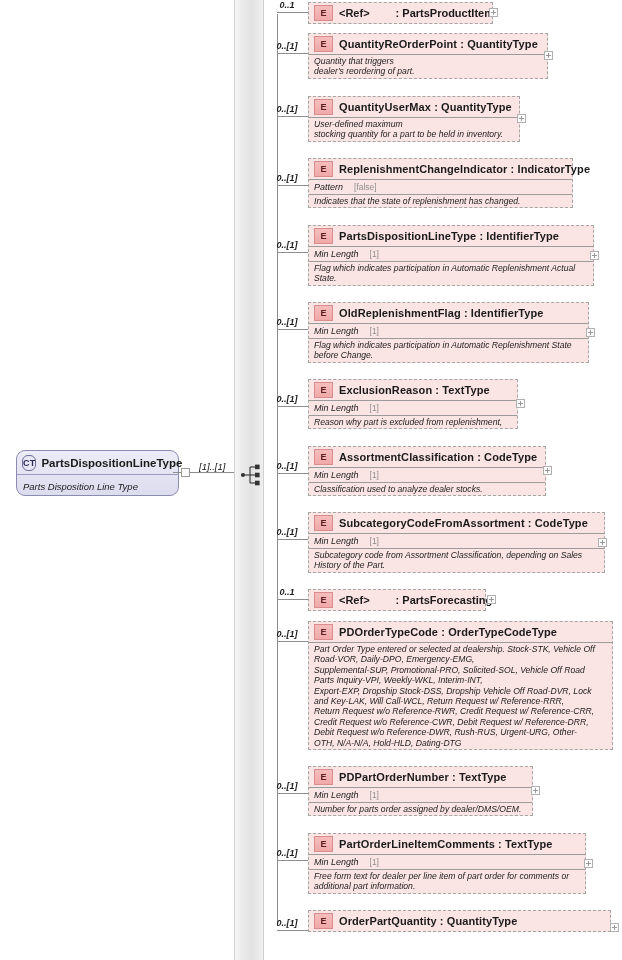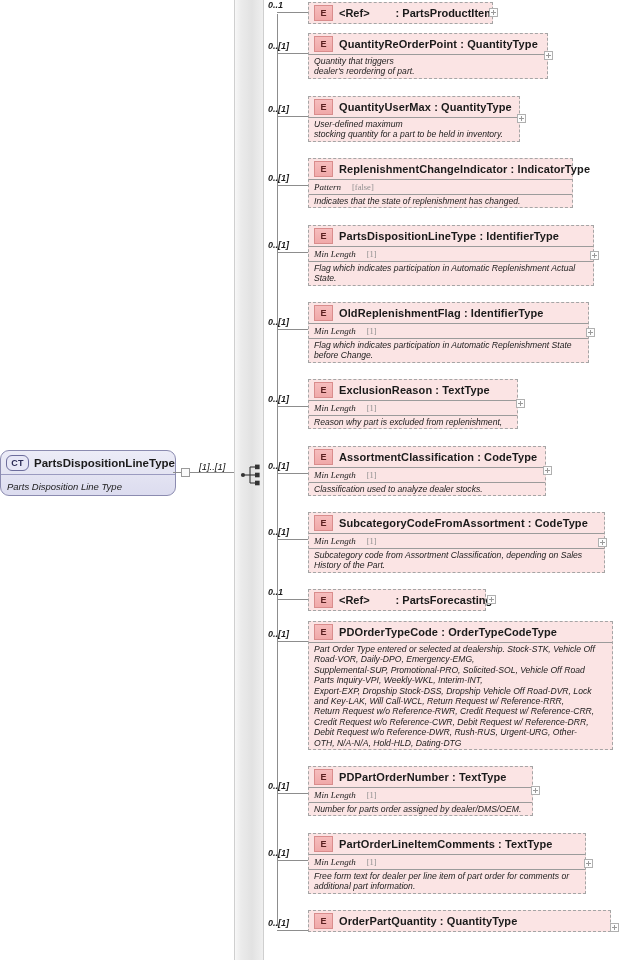--- a/index.html
+++ b/index.html
@@ -4,21 +4,21 @@
 <style>
   html,body{margin:0;padding:0;background:#ffffff;}
   body{
     width:622px;height:960px;position:relative;overflow:hidden;
     font-family:"Liberation Sans","DejaVu Sans",sans-serif;
     -webkit-font-smoothing:antialiased;
   }
 
   
   #ct-box{
-    position:absolute;left:0;top:450px;width:176px;height:46px;
+    position:absolute;left:16px;top:450px;width:163px;height:46px;
     border:1px solid #8b8bb0;border-radius:9px;
     background:linear-gradient(to bottom,#ececf7 0%,#e3e3f2 55%,#dcdcef 100%);
     box-sizing:border-box;
   }
   #ct-box .ct-top{
     height:23px;display:flex;align-items:center;padding-left:5px;
     border-bottom:1px solid #9a9ac0;
   }
   .ct-badge{
     width:21px;height:14px;border:1px solid #6d6d9c;border-radius:6px;
@@ -68,39 +68,39 @@
   .ebadge{
     width:17px;height:14px;border:1px solid #d98c8c;
     background:linear-gradient(to bottom,#f6bdbd,#f0a9a9);
     color:#5a2020;font-size:9px;font-weight:bold;
     display:flex;align-items:center;justify-content:center;margin-right:6px;
     flex:0 0 auto;
   }
   .ename{font-size:11px;font-weight:bold;color:#1a1a1a;white-space:nowrap;letter-spacing:.1px;}
   .facet{
     height:15px;border-top:1px solid #9b9b9b;display:flex;align-items:center;
-    padding-left:5px;box-sizing:border-box;font-family:Liberation Serif, serif;
+    padding-left:5px;box-sizing:border-box;
   }
   .facet .fname{font-size:9px;font-style:italic;color:#1c1c1c;}
   .facet .fval{font-size:8.5px;color:#8f8f8f;margin-left:11px;}
   .doc{
     border-top:1px solid #9b9b9b;padding:1px 4px 1px 5px;box-sizing:border-box;
     font-size:8.6px;font-style:italic;color:#1c1c1c;line-height:10.4px;
     white-space:pre-line;
   }
 
   
   .card.ref .hd{height:20px;}
   .refname{font-size:11px;font-weight:bold;color:#1a1a1a;white-space:nowrap;}
   .refgap{display:inline-block;width:26px;}
 
   
   .card-lbl{
     position:absolute;font-size:9px;font-style:italic;font-weight:bold;
-    color:#1a1a1a;white-space:nowrap;text-align:left;
+    color:#1a1a1a;white-space:nowrap;text-align:center;
   }
   
   .stub{position:absolute;height:1px;background:#8d8d8d;}
 
   
   .plus{
     position:absolute;width:9px;height:9px;border:1px solid #b0b0b0;
     background:#fdfdfd;box-sizing:border-box;
   }
   .plus:before,.plus:after{content:"";position:absolute;background:#9a9a9a;}

